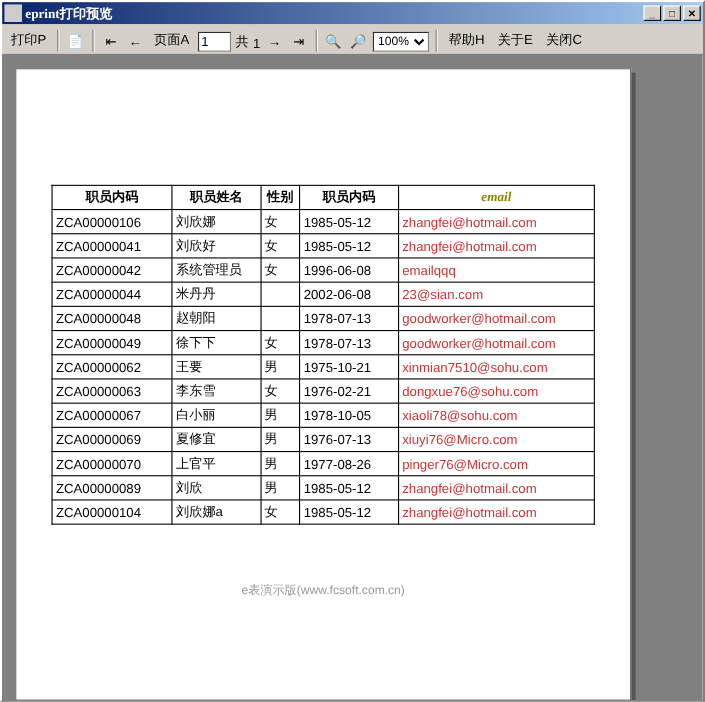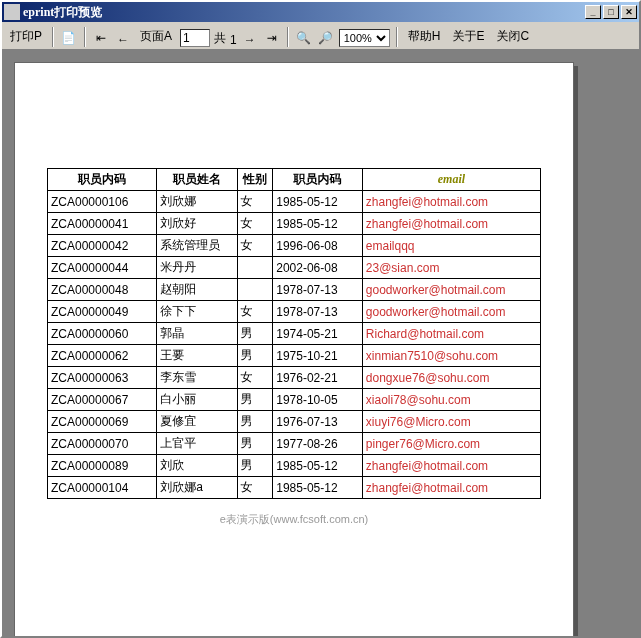--- a/index.html
+++ b/index.html
@@ -22,21 +22,21 @@
 .paper { position: relative; width: 560px; height: 575px; background: white; border: 1px solid #666; padding: 105px 32px 20px 32px; }
 .data-table { border-collapse: collapse; width: 100%; font-size: 12px; }
 .data-table th, .data-table td { border: 1px solid #000; padding: 2px 3px; text-align: left; height: 20px; white-space: nowrap; overflow: hidden; }
 .data-table th { font-weight: bold; text-align: center; }
 .th-email { color: #888800; font-style: italic; font-family: "Times New Roman", serif; }
 .col-id { width: 95px; }
 .col-name { width: 70px; }
 .col-gender { width: 30px; }
 .col-birth { width: 78px; }
 .col-email { color: #cc3333; width: 155px; }
-.watermark { position: absolute; left: 50%; transform: translateX(-50%); bottom: 109px; color: #999; font-size: 11px; }
+.watermark { position: absolute; left: 50%; transform: translateX(-50%); bottom: 92px; color: #999; font-size: 11px; }
 </style>
 </head>
 <body>
 
 <div class="window">
   <div class="titlebar">
     <span class="titlebar-icon"></span>
     <span class="titlebar-text">eprint打印预览</span>
     <div class="titlebar-buttons">
       <div class="tb-btn">_</div>
@@ -119,27 +119,20 @@
                 <td class="col-email">goodworker@hotmail.com</td>
               </tr>
               <tr>
                 <td class="col-id">ZCA00000049</td>
                 <td class="col-name">徐下下</td>
                 <td class="col-gender">女</td>
                 <td class="col-birth">1978-07-13</td>
                 <td class="col-email">goodworker@hotmail.com</td>
               </tr>
               <tr>
-                <td class="col-id">ZCA00000060</td>
-                <td class="col-name">郭晶</td>
-                <td class="col-gender">男</td>
-                <td class="col-birth">1974-05-21</td>
-                <td class="col-email">Richard@hotmail.com</td>
-              </tr>
-              <tr>
                 <td class="col-id">ZCA00000062</td>
                 <td class="col-name">王要</td>
                 <td class="col-gender">男</td>
                 <td class="col-birth">1975-10-21</td>
                 <td class="col-email">xinmian7510@sohu.com</td>
               </tr>
               <tr>
                 <td class="col-id">ZCA00000063</td>
                 <td class="col-name">李东雪</td>
                 <td class="col-gender">女</td>

